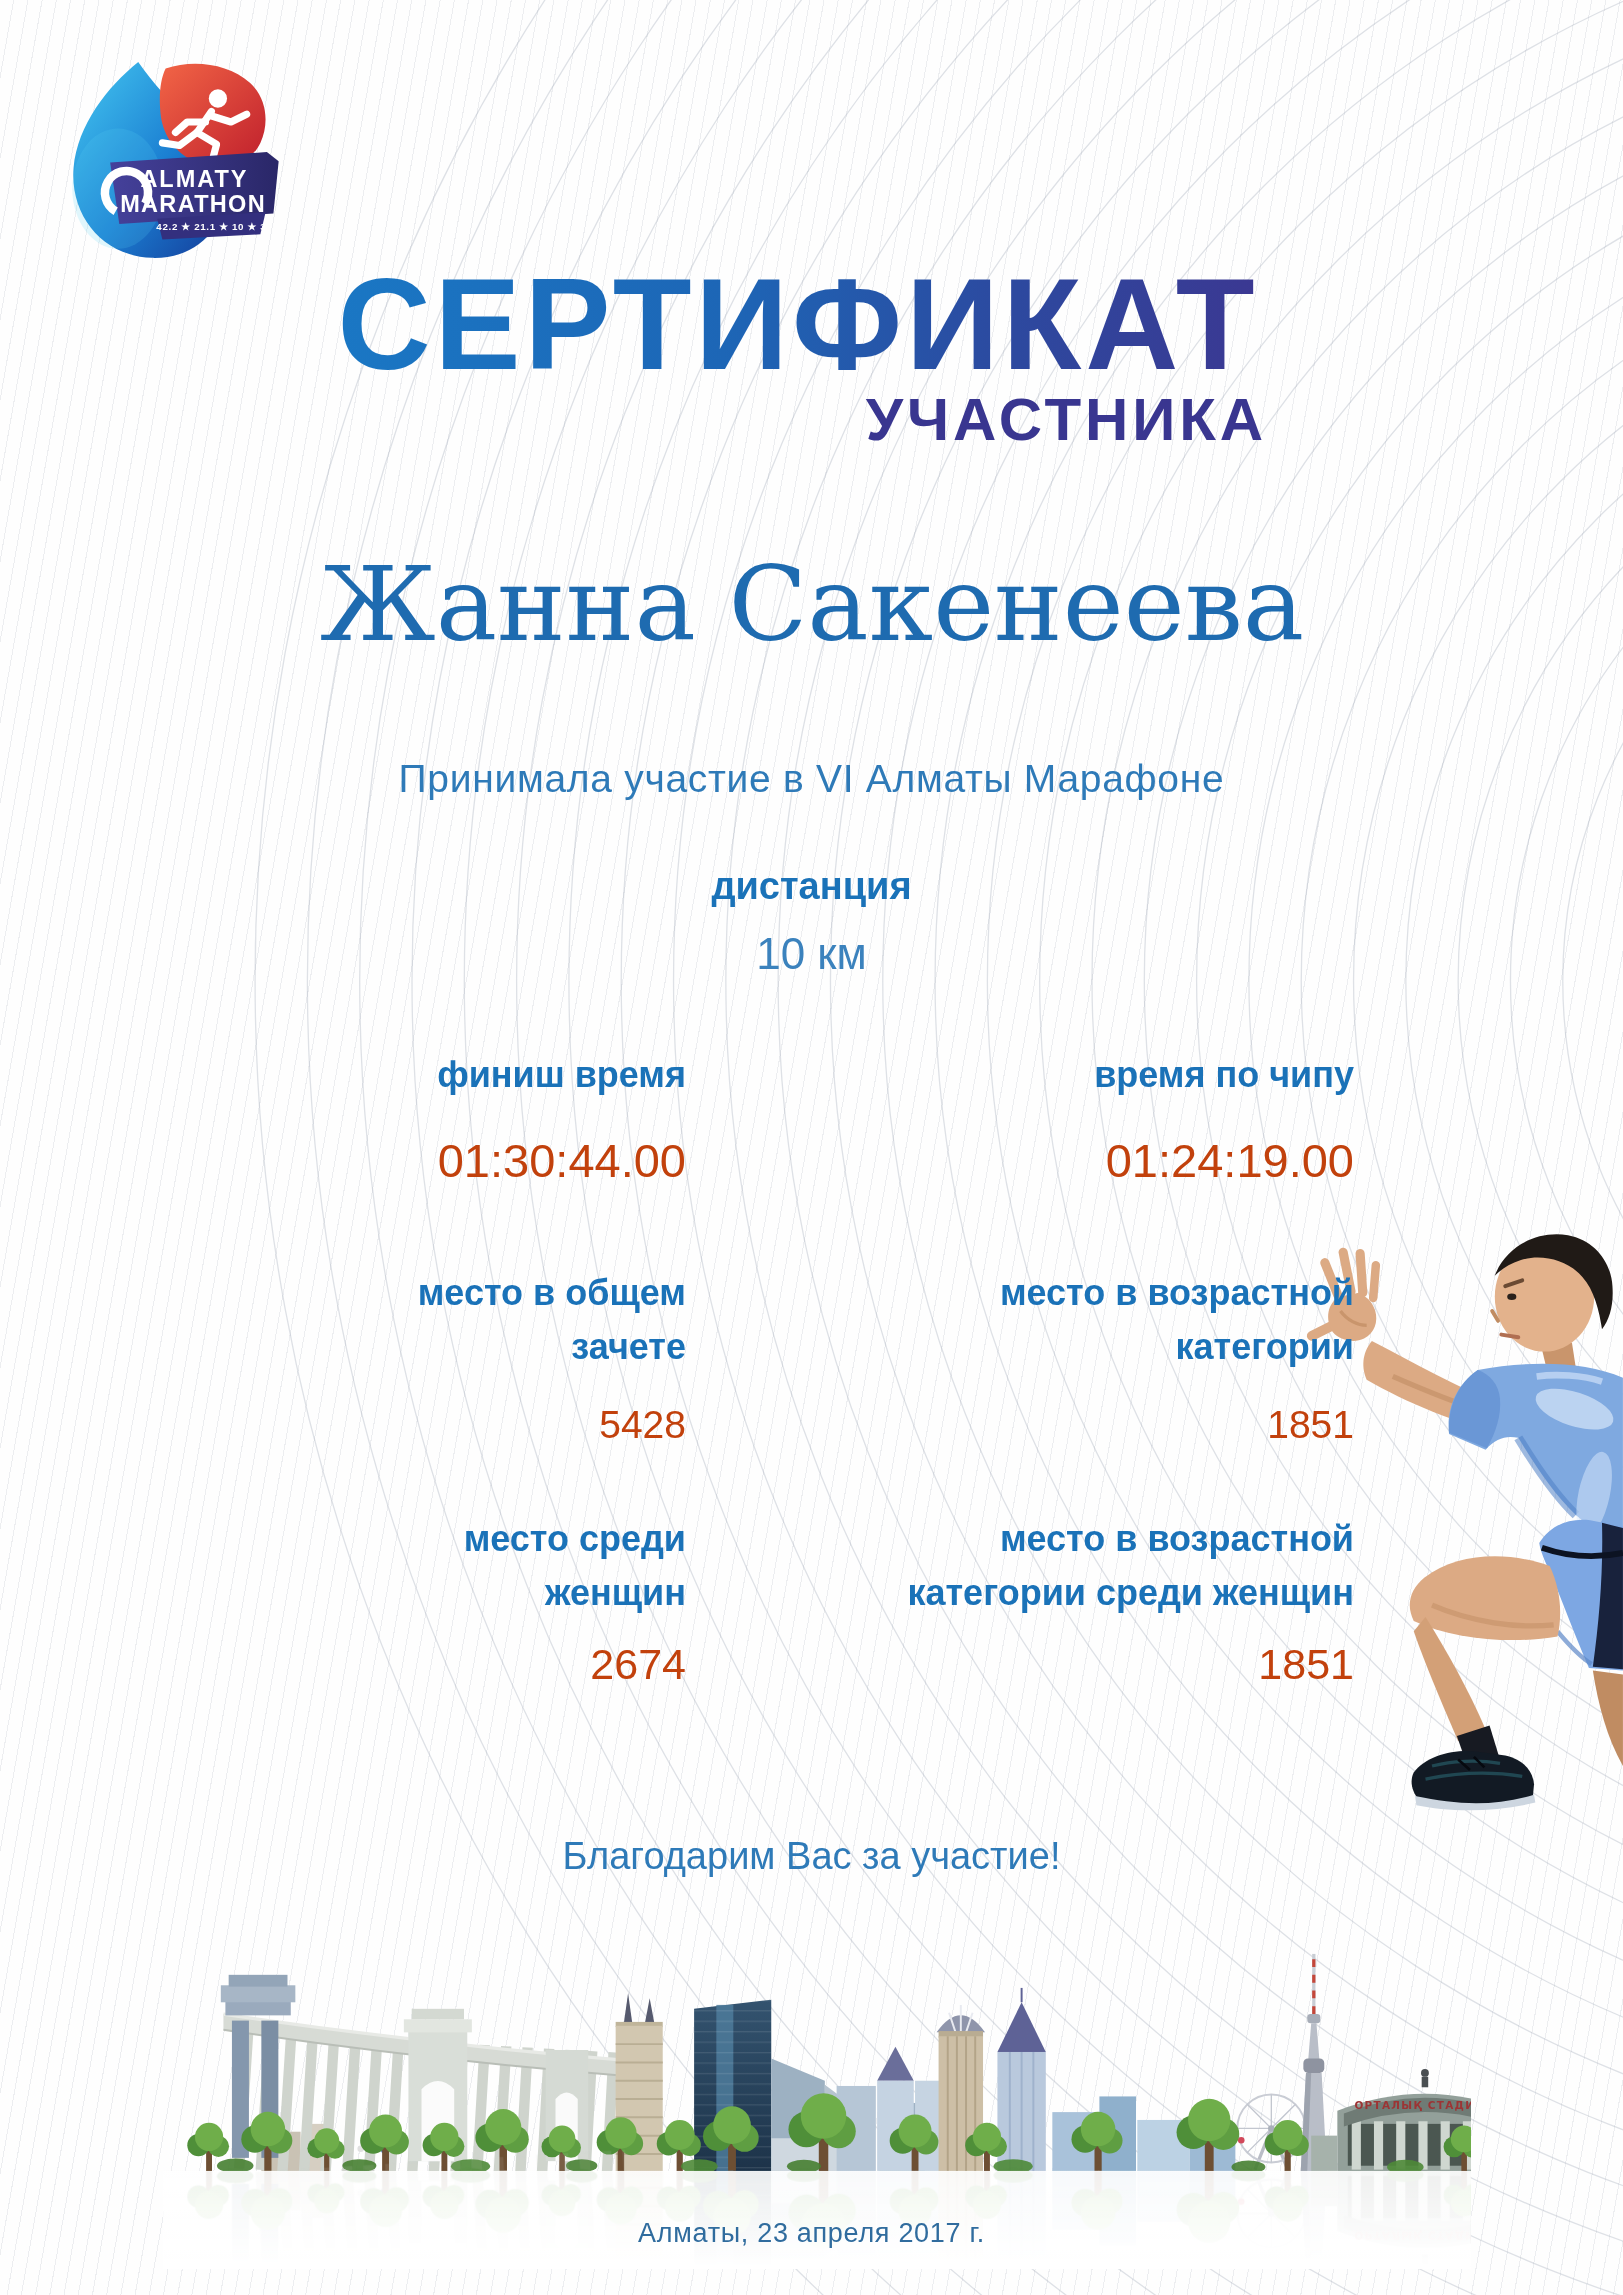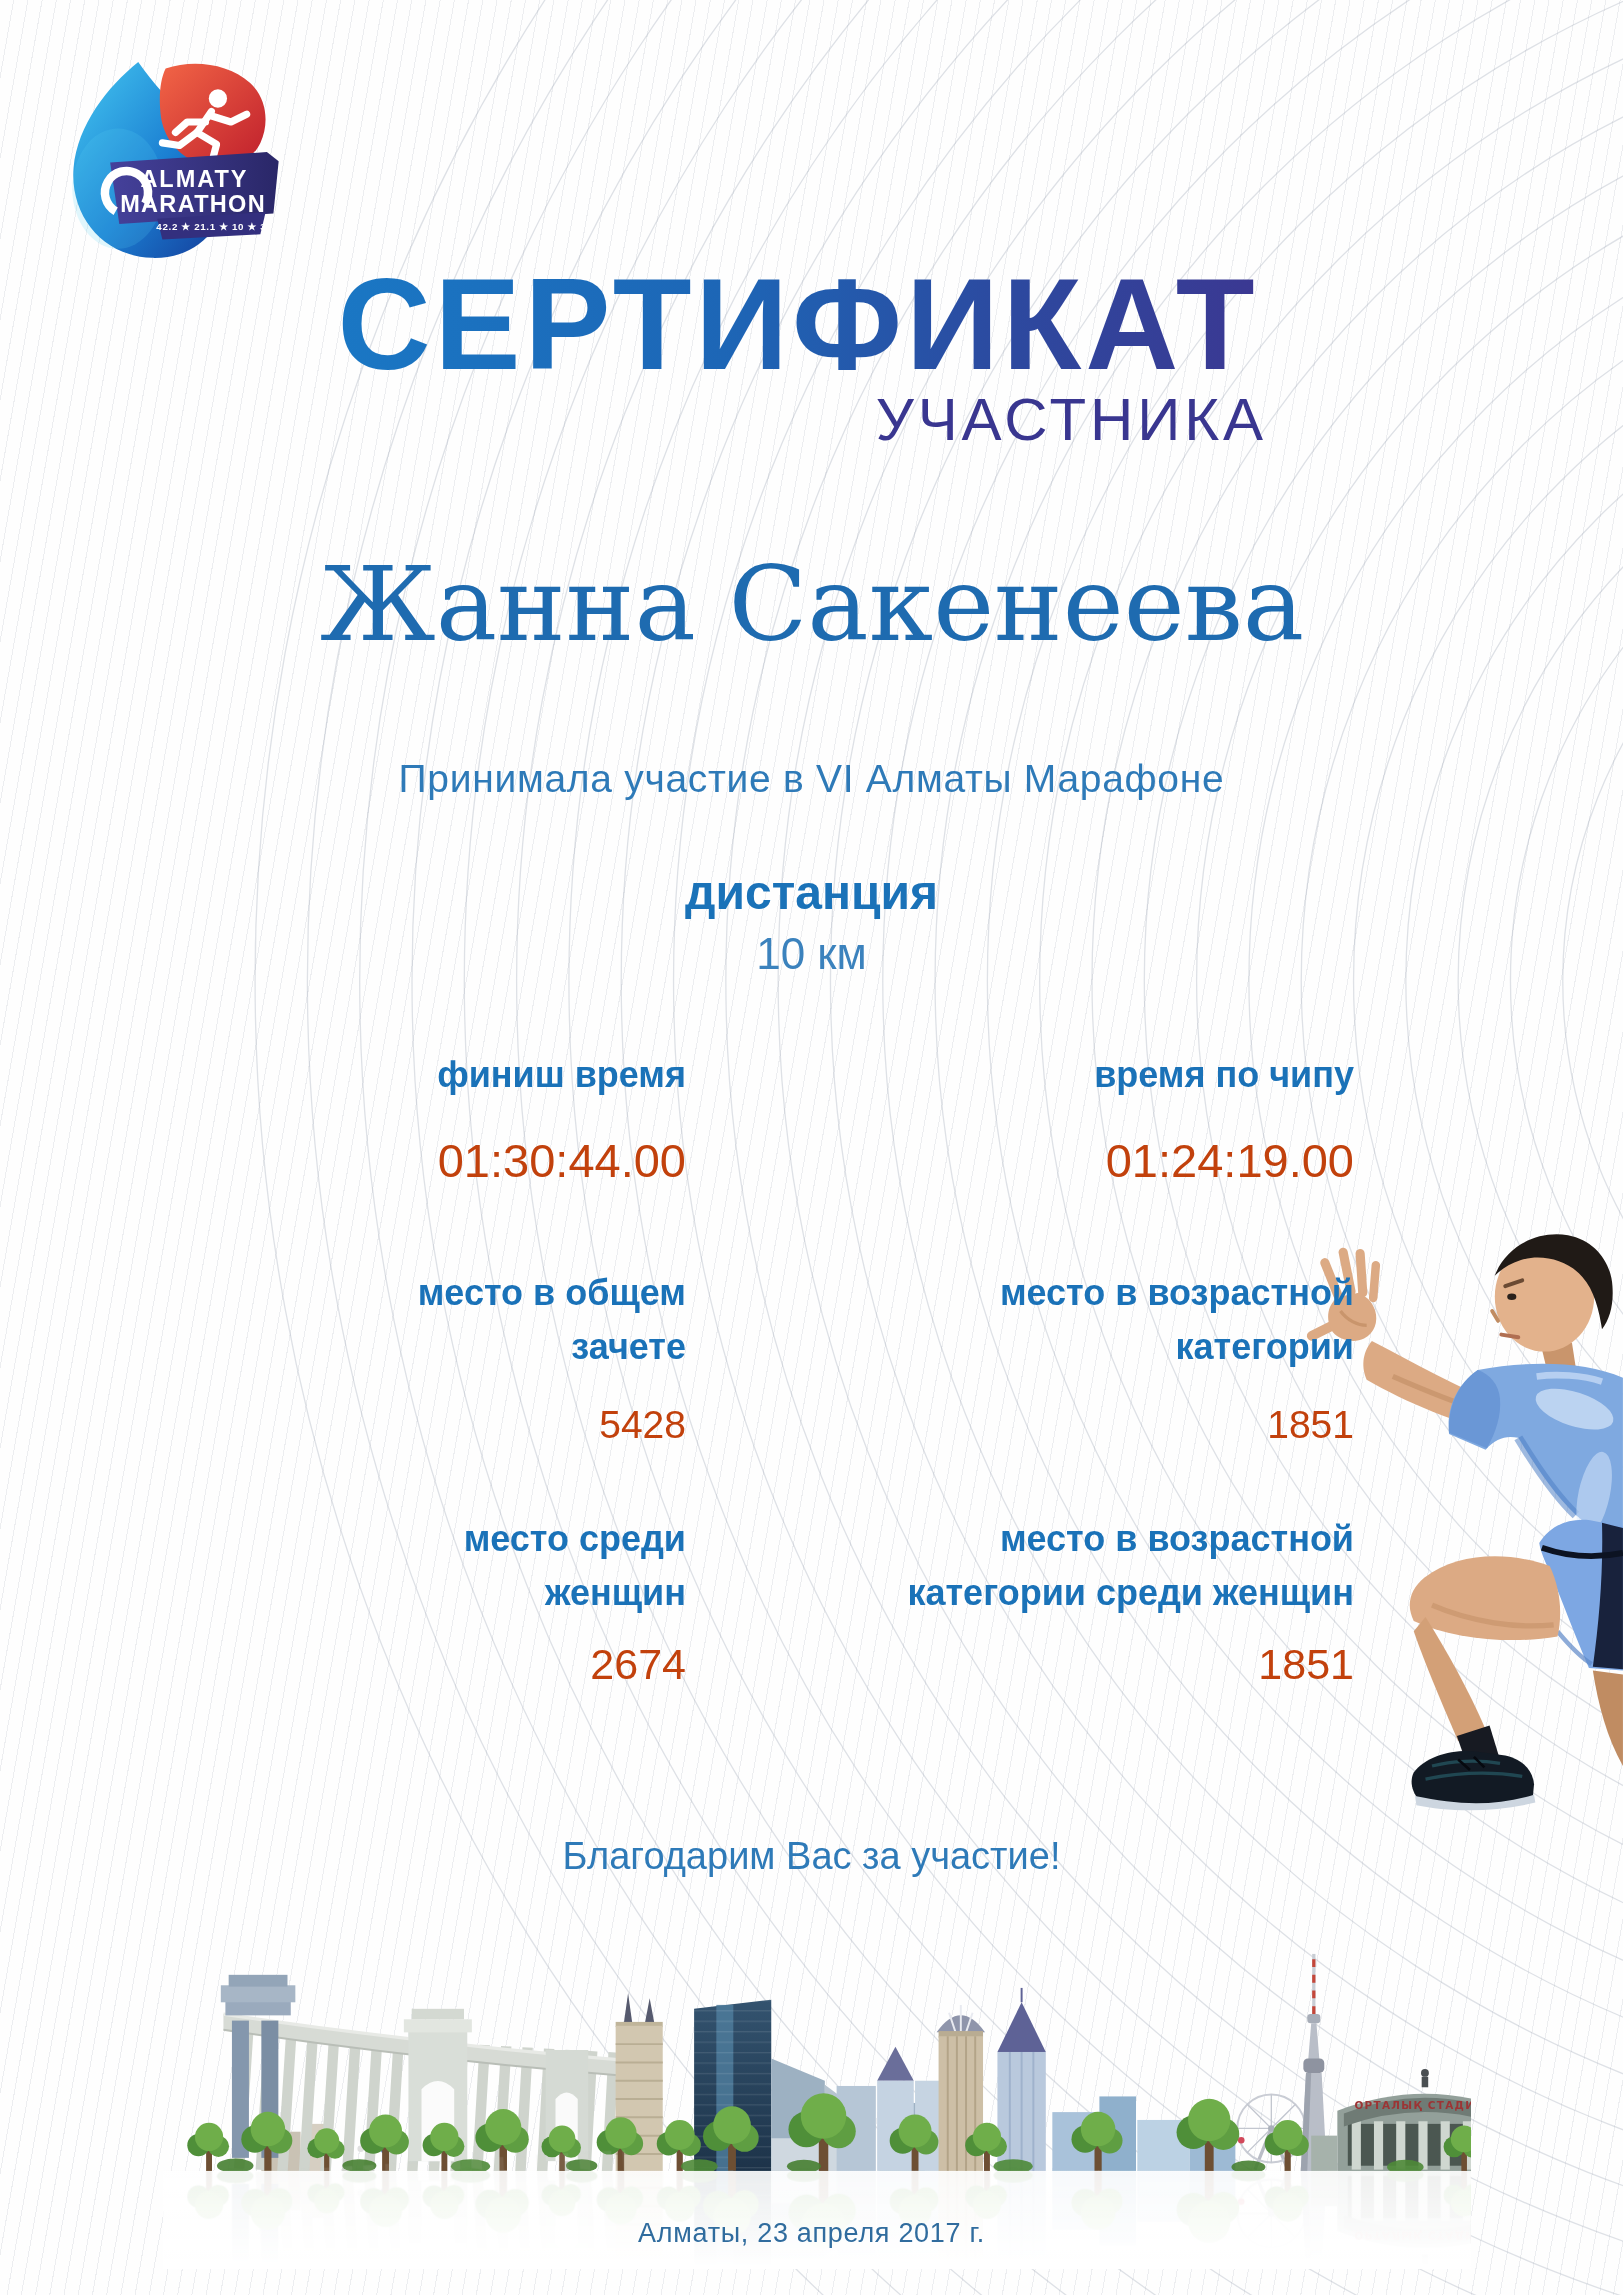--- a/index.html
+++ b/index.html
@@ -24,35 +24,35 @@
     position:absolute;left:790px;top:252px;transform:translateX(-50%);
     margin:8px;font-size:129px;font-weight:800;letter-spacing:3.9px;line-height:1;
     white-space:nowrap;color:#1b6fbd;
     background:linear-gradient(90deg,#1a77c4 0%,#1d66b6 42%,#2c4aa0 72%,#3b3892 100%);
   }
   @supports ((-webkit-background-clip:text) or (background-clip:text)){
     .title{-webkit-background-clip:text;background-clip:text;color:transparent;}
   }
   .subtitle{
     position:absolute;right:356px;top:390px;
-    font-size:60px;font-weight:400;letter-spacing:3.9px;line-height:1;
+    font-size:60px;font-weight:700;letter-spacing:3.9px;line-height:1;
     color:#393690;white-space:nowrap;
   }
   .name{
     position:absolute;left:812px;top:545px;transform:translateX(-50%);
     font-family:"DejaVu Serif", serif;font-weight:400;
     font-size:103px;line-height:1.15;color:#1e6bb0;white-space:nowrap;
   }
   .participation{
     position:absolute;left:0;top:757px;width:1623px;text-align:center;
     font-size:39px;letter-spacing:0.7px;color:#2e7ab8;
   }
   .dist-label{
     position:absolute;left:0;top:865px;width:1623px;text-align:center;
-    font-size:48px;font-weight:bold;color:#1a72b8;
+    font-size:38px;font-weight:bold;color:#1a72b8;
   }
   .dist-value{
     position:absolute;left:0;top:929px;width:1623px;text-align:center;
     font-size:44px;color:#3b82bd;
   }
   .stat{position:absolute;text-align:right;}
   .stat .lbl{font-size:36px;font-weight:bold;color:#1a72b8;line-height:1.5;}
   .stat .val{color:#c2410c;}
   .col-l{left:320px;width:366px;}
   .col-r{left:844px;width:510px;}

